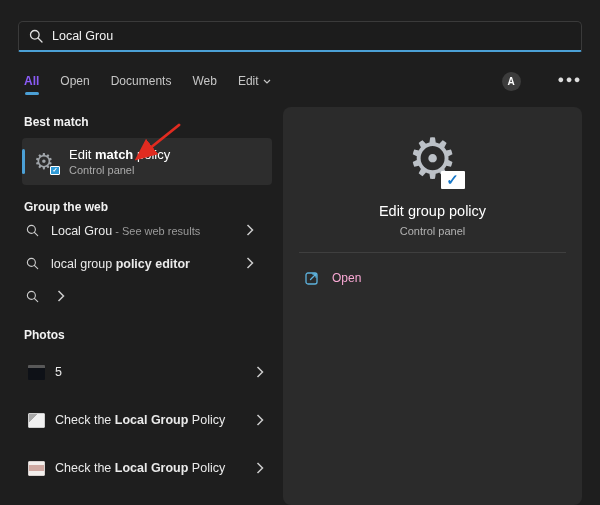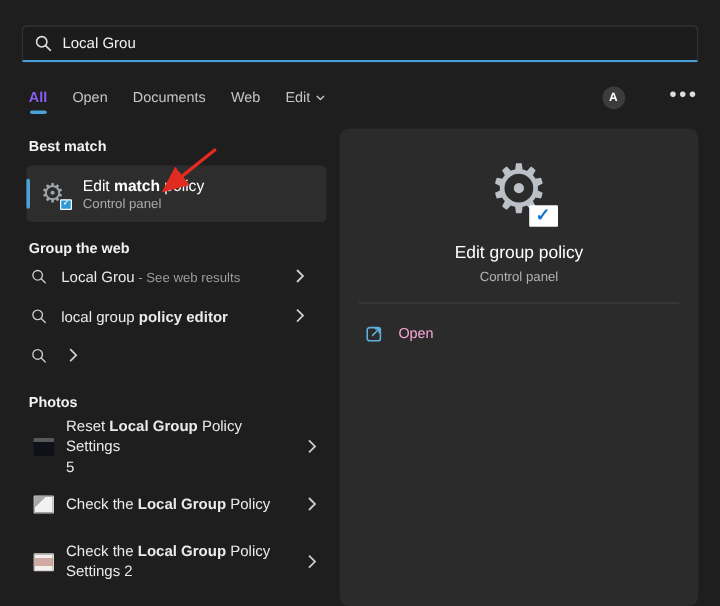--- a/index.html
+++ b/index.html
@@ -205,21 +205,20 @@
         <path d="M1.5 1 L6.5 6 L1.5 11" stroke="#cccccc" stroke-width="1.5" fill="none"></path>
       </svg>
     </span>
 </div>
 
 <div class="sec-header" style="top:328px">Photos</div>
 
 <div class="prow" style="top:350px">
   <span class="thumb thumb-dark"></span>
   <span class="ptext">
-    <div><span>Reset </span><b>Local Group</b><span> Policy Settings</span></div>
     <div>5</div>
   </span>
   <span class="chev">
       <svg width="8" height="12" viewBox="0 0 8 12">
         <path d="M1.5 1 L6.5 6 L1.5 11" stroke="#cccccc" stroke-width="1.5" fill="none"></path>
       </svg>
     </span>
 </div>
 
 <div class="prow" style="top:398px">
@@ -231,21 +230,20 @@
       <svg width="8" height="12" viewBox="0 0 8 12">
         <path d="M1.5 1 L6.5 6 L1.5 11" stroke="#cccccc" stroke-width="1.5" fill="none"></path>
       </svg>
     </span>
 </div>
 
 <div class="prow" style="top:446px">
   <span class="thumb thumb-red"></span>
   <span class="ptext">
     <div><span>Check the </span><b>Local Group</b><span> Policy</span></div>
-    <div>Settings 2</div>
   </span>
   <span class="chev">
       <svg width="8" height="12" viewBox="0 0 8 12">
         <path d="M1.5 1 L6.5 6 L1.5 11" stroke="#cccccc" stroke-width="1.5" fill="none"></path>
       </svg>
     </span>
 </div>
 
 <div class="panel">
   <div class="big-icon">

